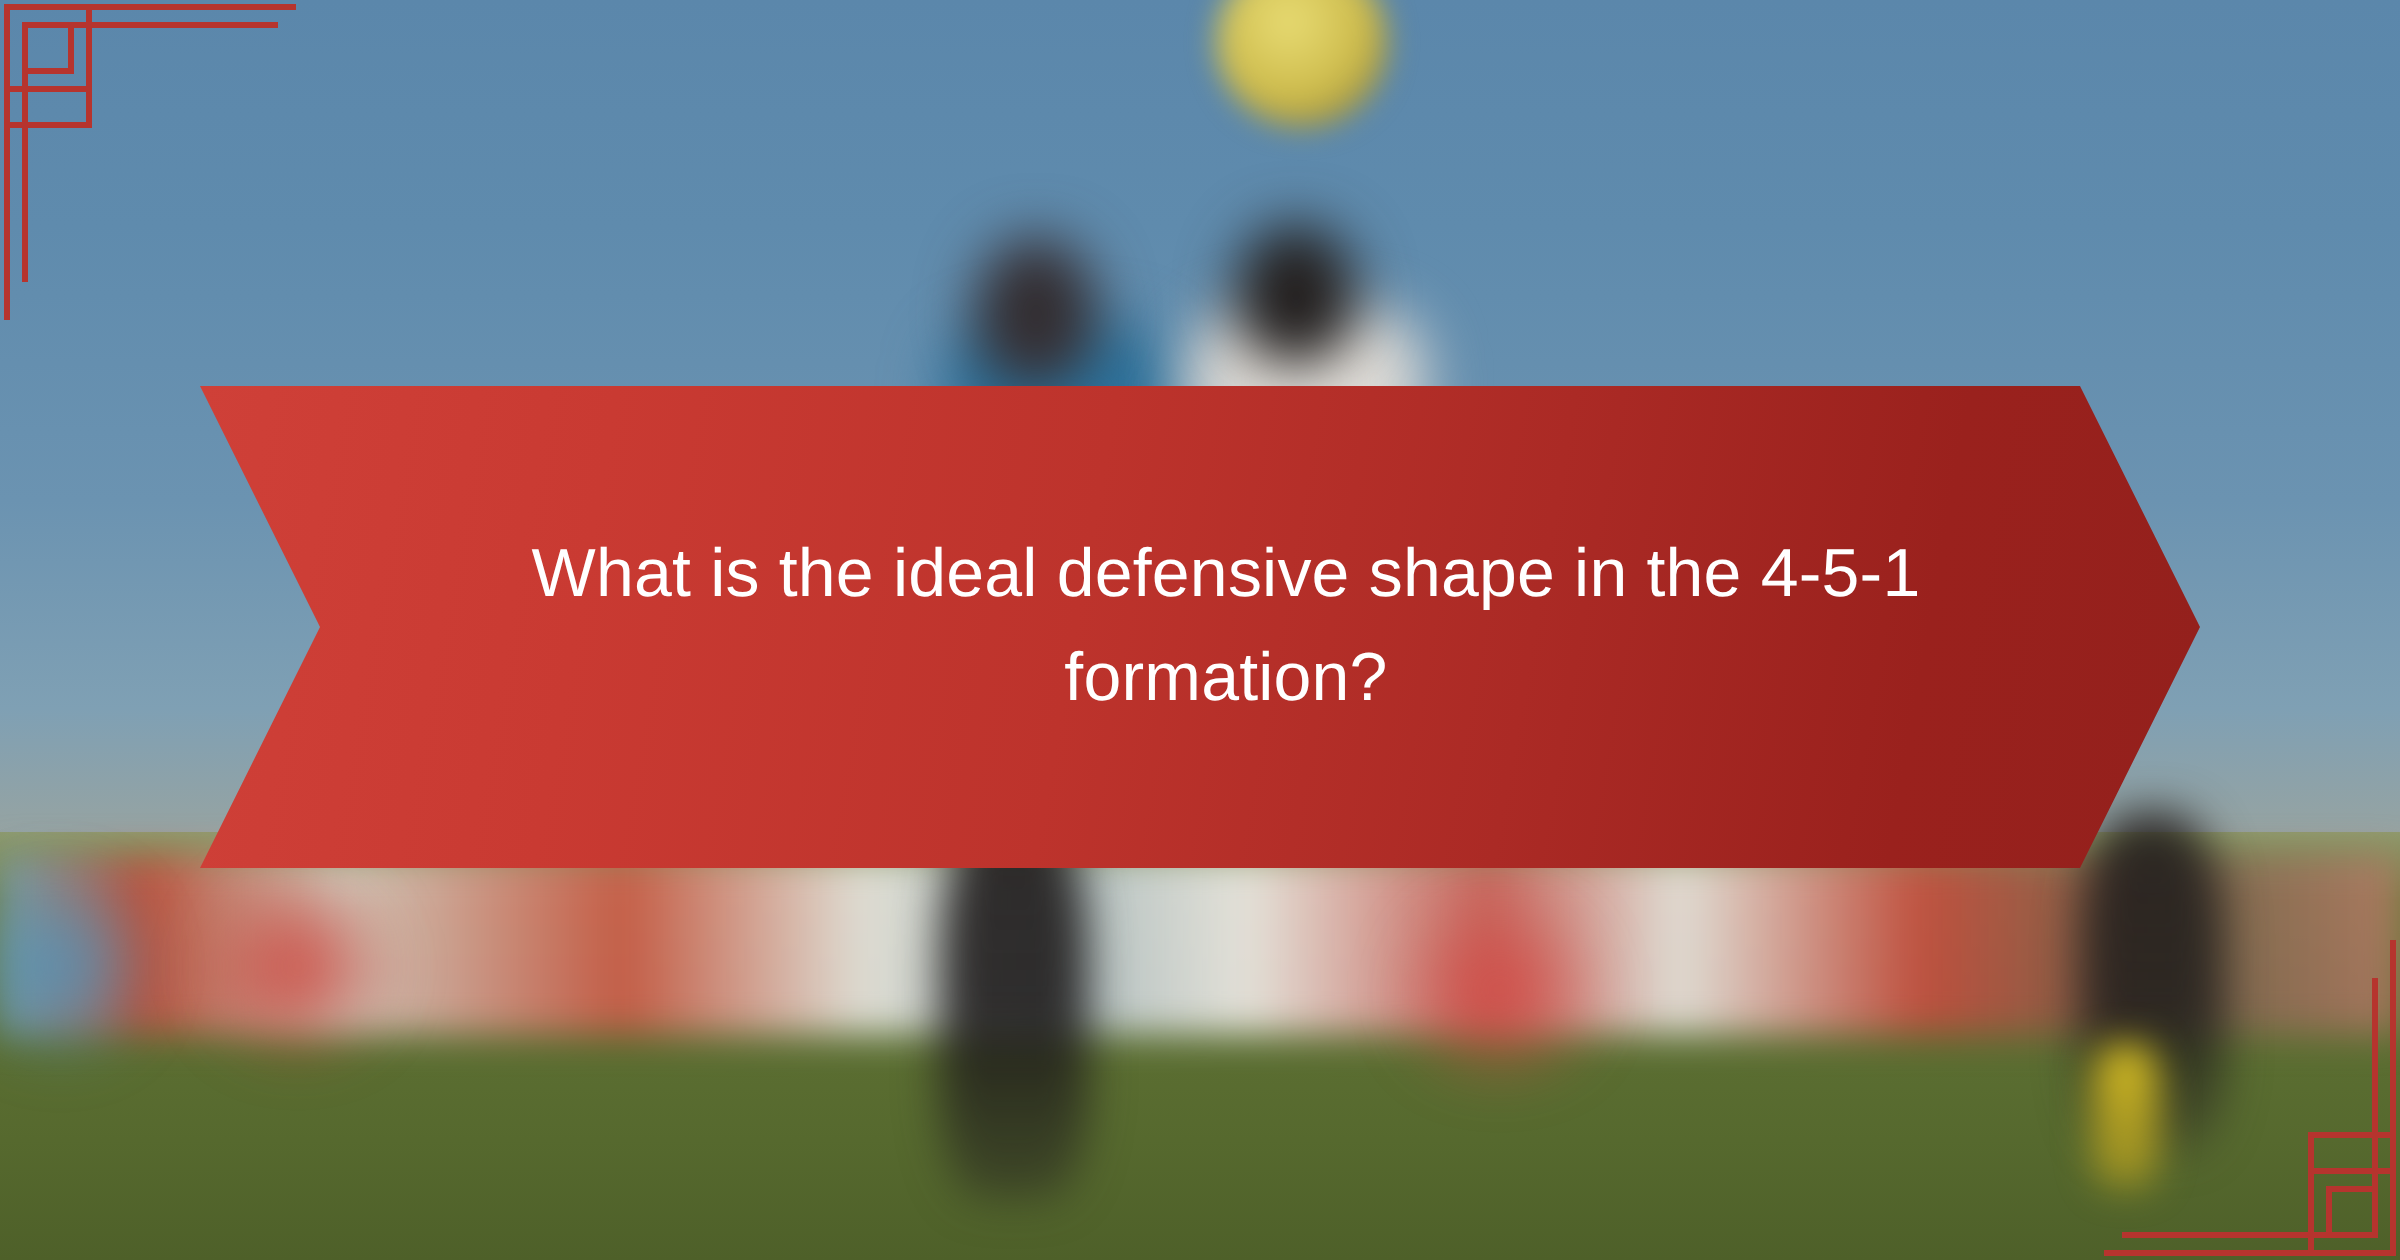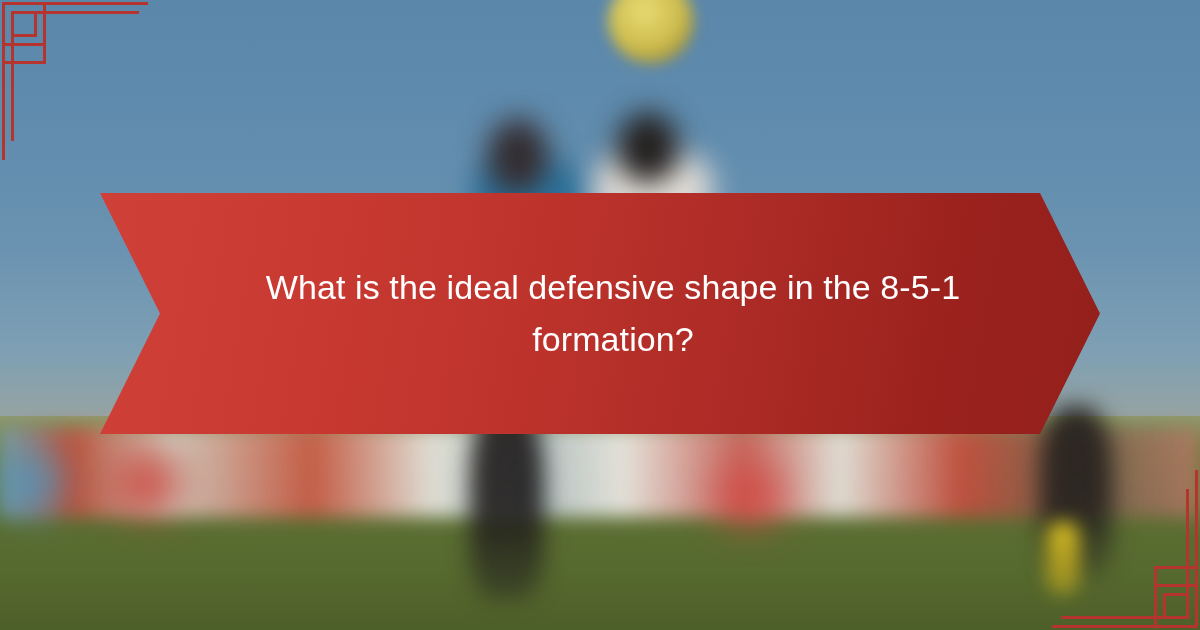--- a/index.html
+++ b/index.html
@@ -226,16 +226,16 @@
     <span style="right:11px; bottom:34px; width:26px; height:3px;"></span>
     <span style="right:34px; bottom:2px;  width:114px; height:3px;"></span>
     <span style="right:34px; bottom:11px; width:105px; height:3px;"></span>
     <span style="right:43px; bottom:2px;  width:3px; height:62px;"></span>
     <span style="right:5px;  bottom:61px; width:41px; height:3px;"></span>
     <span style="right:2px;  bottom:31px; width:3px; height:129px;"></span>
     <span style="right:11px; bottom:33px; width:3px; height:108px;"></span>
   </div>
 
   <div class="banner">
-    <div class="banner-text">What is the ideal defensive shape in the 8-5-1 formation?</div>
+    <div class="banner-text">What is the ideal defensive shape in the 4-5-1 formation?</div>
   </div>
 
 </div>
 
 </body></html>

